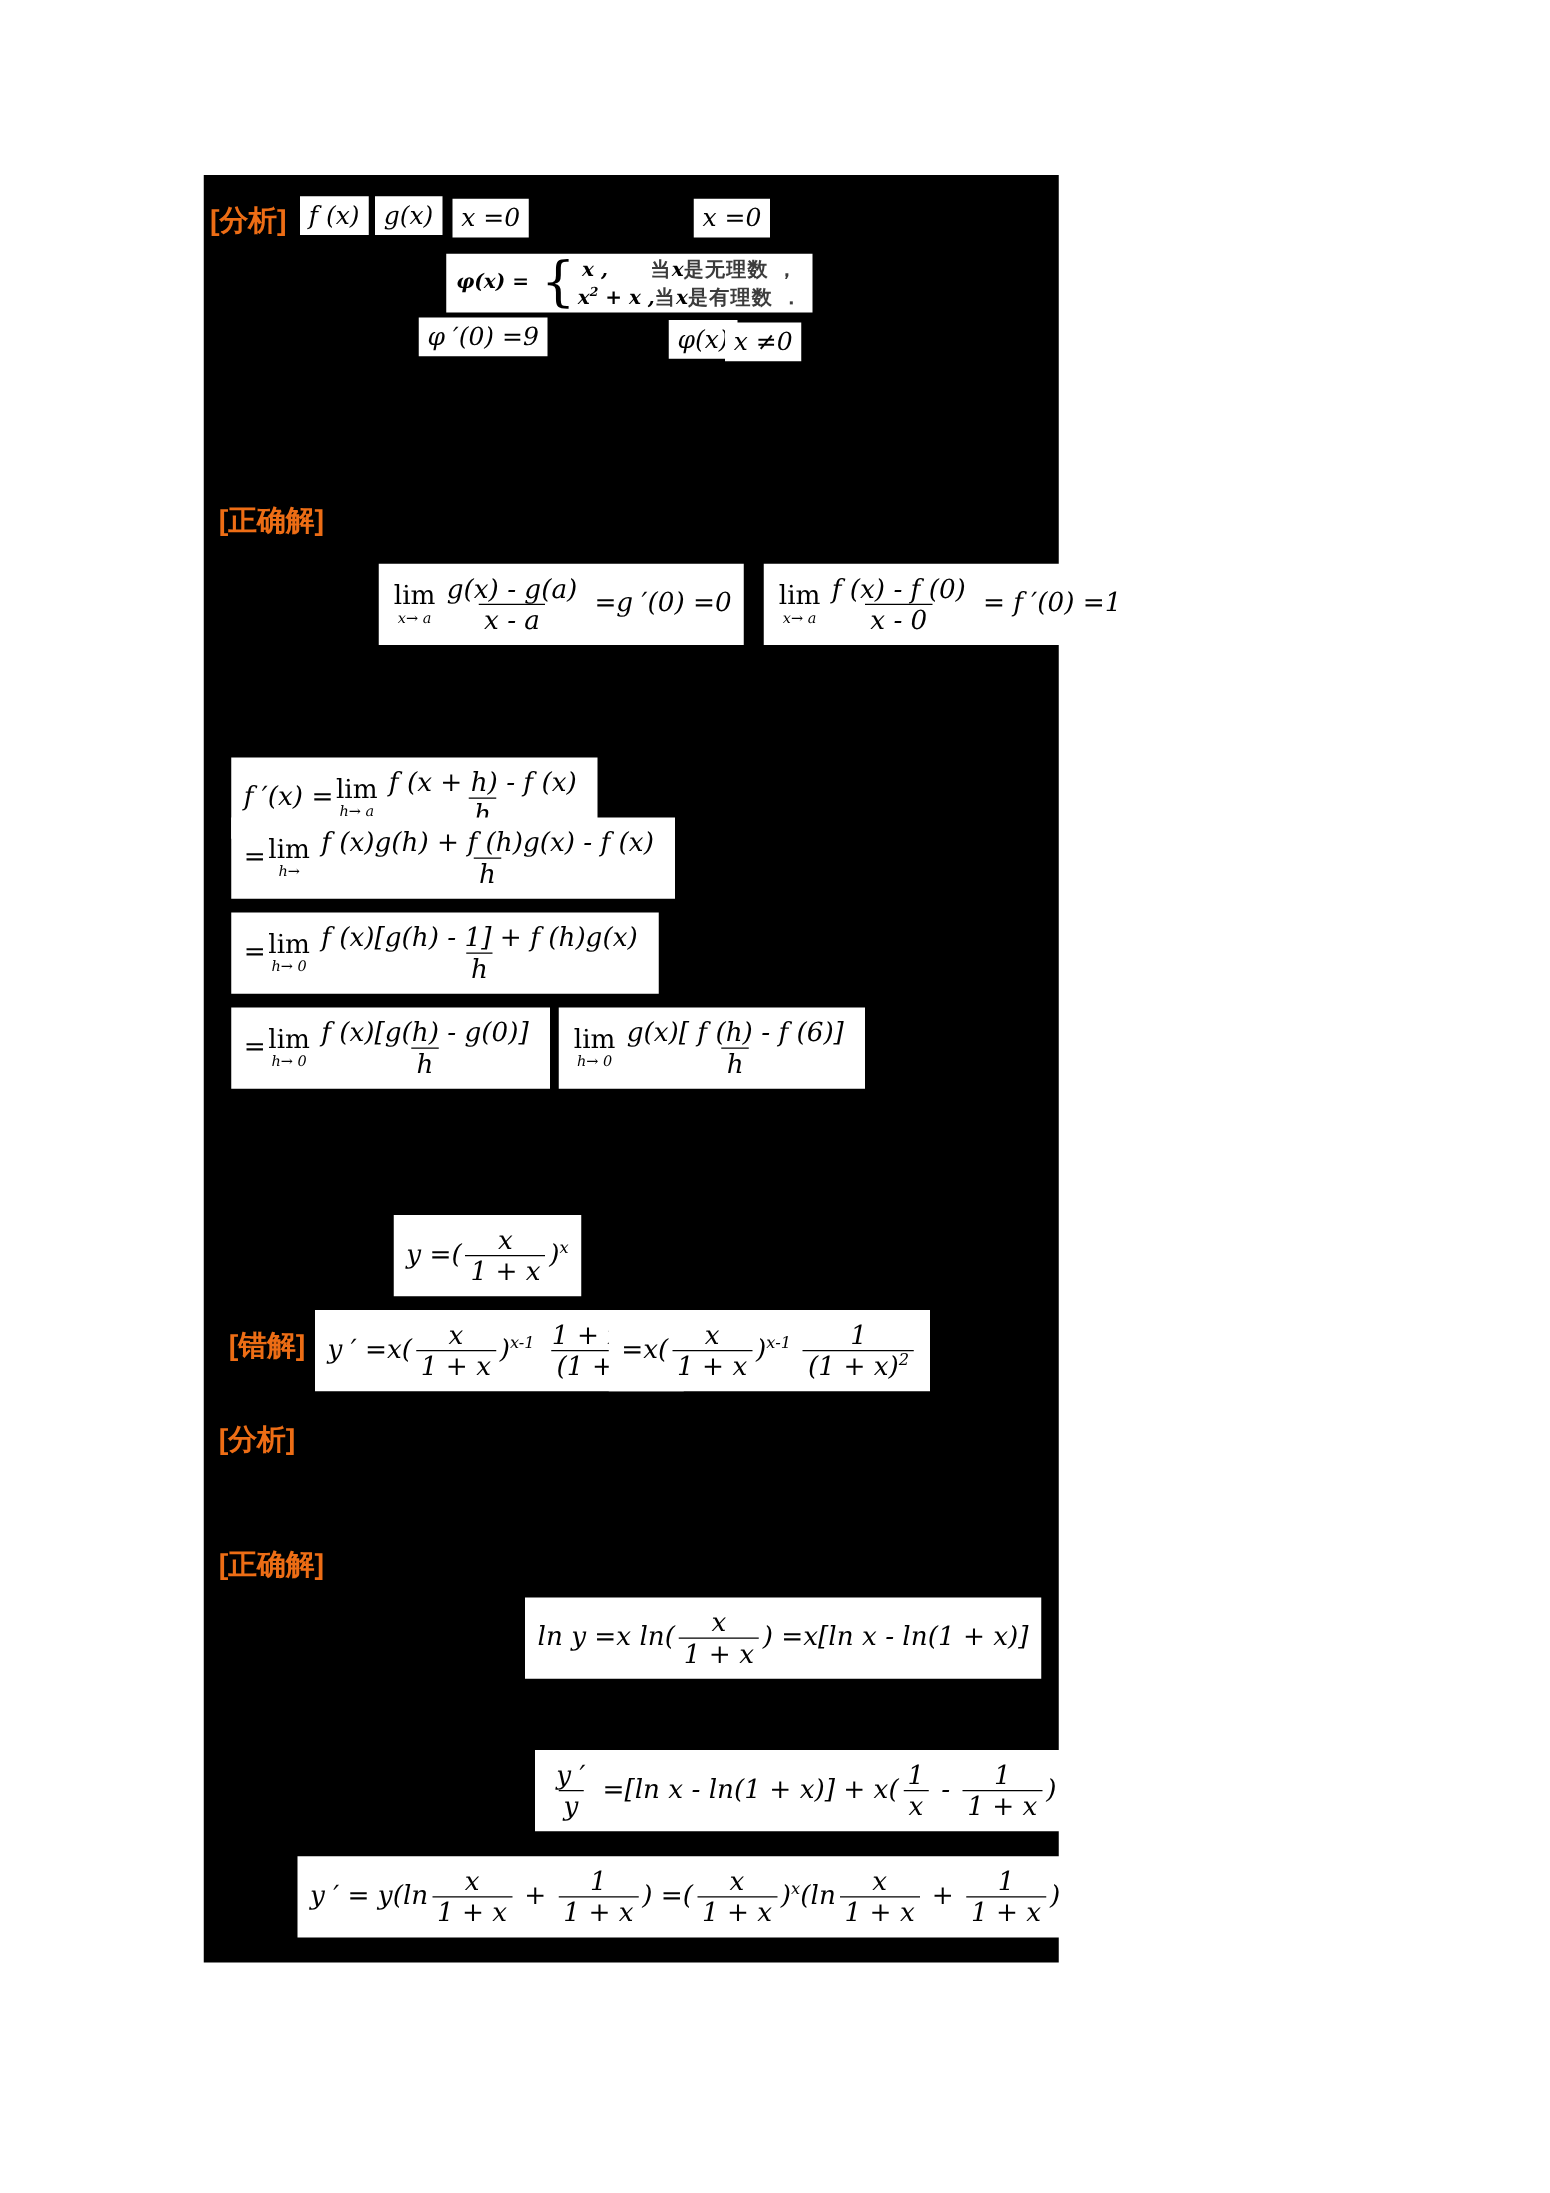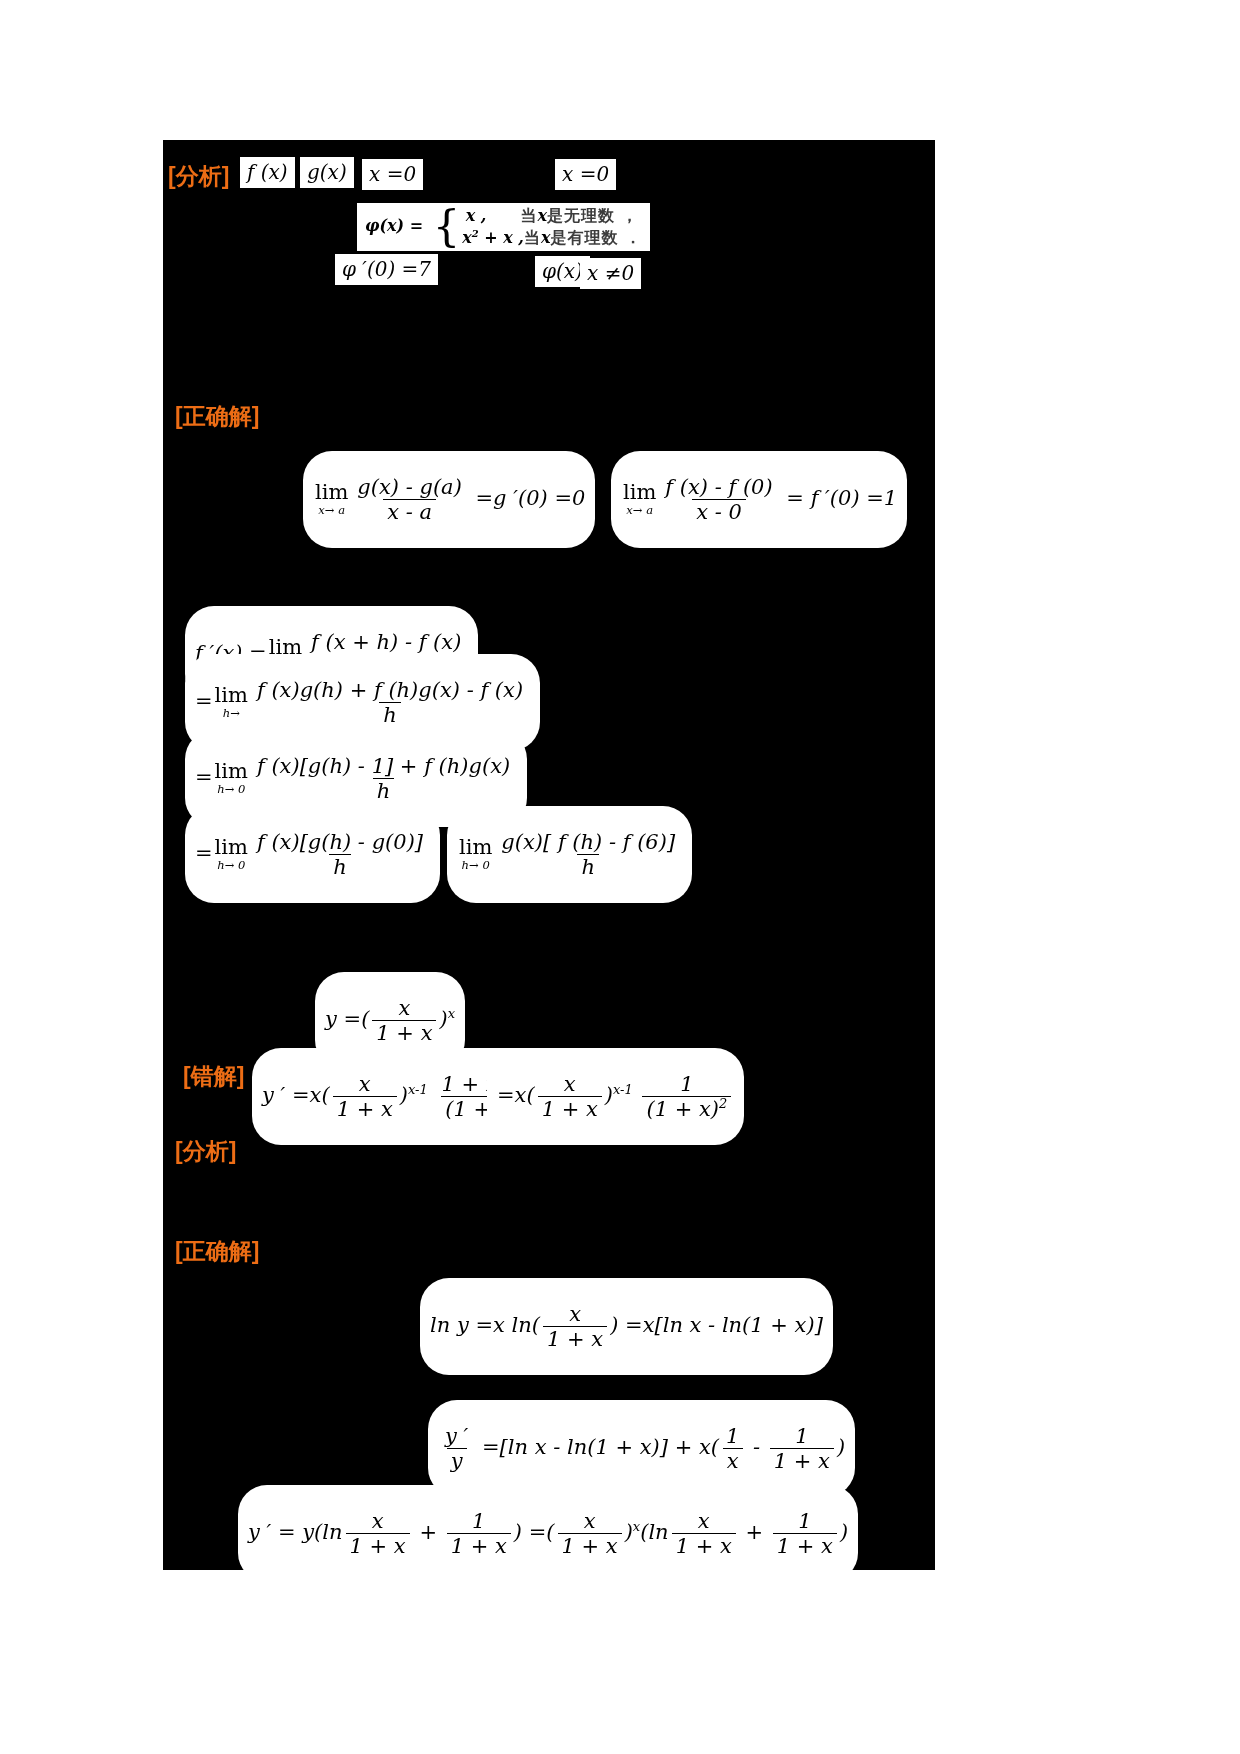--- a/index.html
+++ b/index.html
@@ -1,35 +1,35 @@
 <!DOCTYPE html>
 <html><head>
 <meta charset="utf-8">
 <style>
   html,body{margin:0;padding:0;}
   body{
     width:1240px;height:1754px;position:relative;background:#ffffff;
     font-family:"DejaVu Serif", serif;
   }
   .canvas{
-    position:absolute;left:163px;top:140px;width:772px;height:1430px;
+    position:absolute;left:163px;top:140px;width:684px;height:1430px;
     background:#000000;
   }
   .lbl{
     position:absolute;color:#ED6D15;font-family:"Liberation Sans", sans-serif;
     font-weight:bold;font-size:23px;line-height:1.2;white-space:nowrap;
   }
   .box{
     position:absolute;background:#ffffff;color:#000000;
     font-style:italic;font-size:21px;line-height:1.25;
     padding:3px 8px;white-space:nowrap;
   }
   .box.sm{font-size:20px;padding:3px 7px;}
   .box.tiny{font-size:16px;font-weight:600;padding:2px 8px;}
-  .box.big{padding:24px 10px;border-radius:29px;}
+  .box.big{padding:8px 10px;}
   .fr{
     display:inline-flex;flex-direction:column;align-items:center;
     vertical-align:middle;margin:0 3px;line-height:1.15;
   }
   .fr .num{padding:0 4px;}
   .fr .den{border-top:1.6px solid #000;padding:0 4px;}
   .lim{
     display:inline-flex;flex-direction:column;align-items:center;
     vertical-align:middle;margin:0 2px;line-height:1;
   }
@@ -53,21 +53,21 @@
   <span class="box sm" style="left:392px;top:19px;">x =0</span>
 
   <span class="box tiny" style="left:194px;top:63px;">φ(x) = <span class="cases">
         <span class="brace">{</span>
         <span class="rows">
           <span class="crow">x ,<span class="cn">　　当</span>x<span class="cn">是无理数</span><span class="cn"> ，</span></span>
           <span class="crow">x<sup class="msup">2</sup> + x ,<span class="cn">当</span>x<span class="cn">是有理数</span><span class="cn"> ．</span></span>
         </span>
       </span></span>
 
-  <span class="box sm" style="left:172px;top:114px;">φ ′(0) =7</span>
+  <span class="box sm" style="left:172px;top:114px;">φ ′(0) =9</span>
   <span class="box sm" style="left:340px;top:116px;margin-left:32px;">φ(x)</span>
   <span class="box sm" style="left:417px;top:118px;">x ≠0</span>
 
 
   <span class="lbl" style="left:12px;top:263px;">[正确解]</span>
 
   <span class="box big" style="left:140px;top:311px;"><span class="lim">
         <span class="limtxt">lim</span>
         <span class="under">x→ a</span>
       </span><span class="fr">

